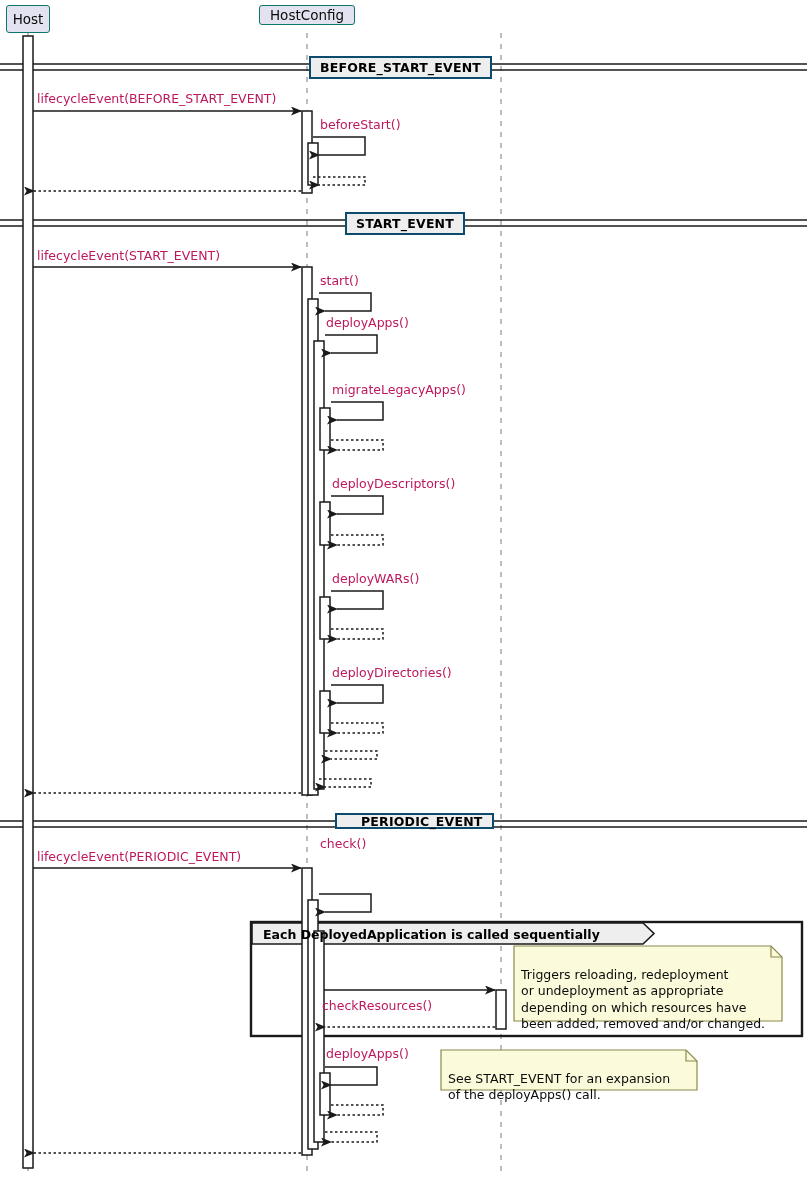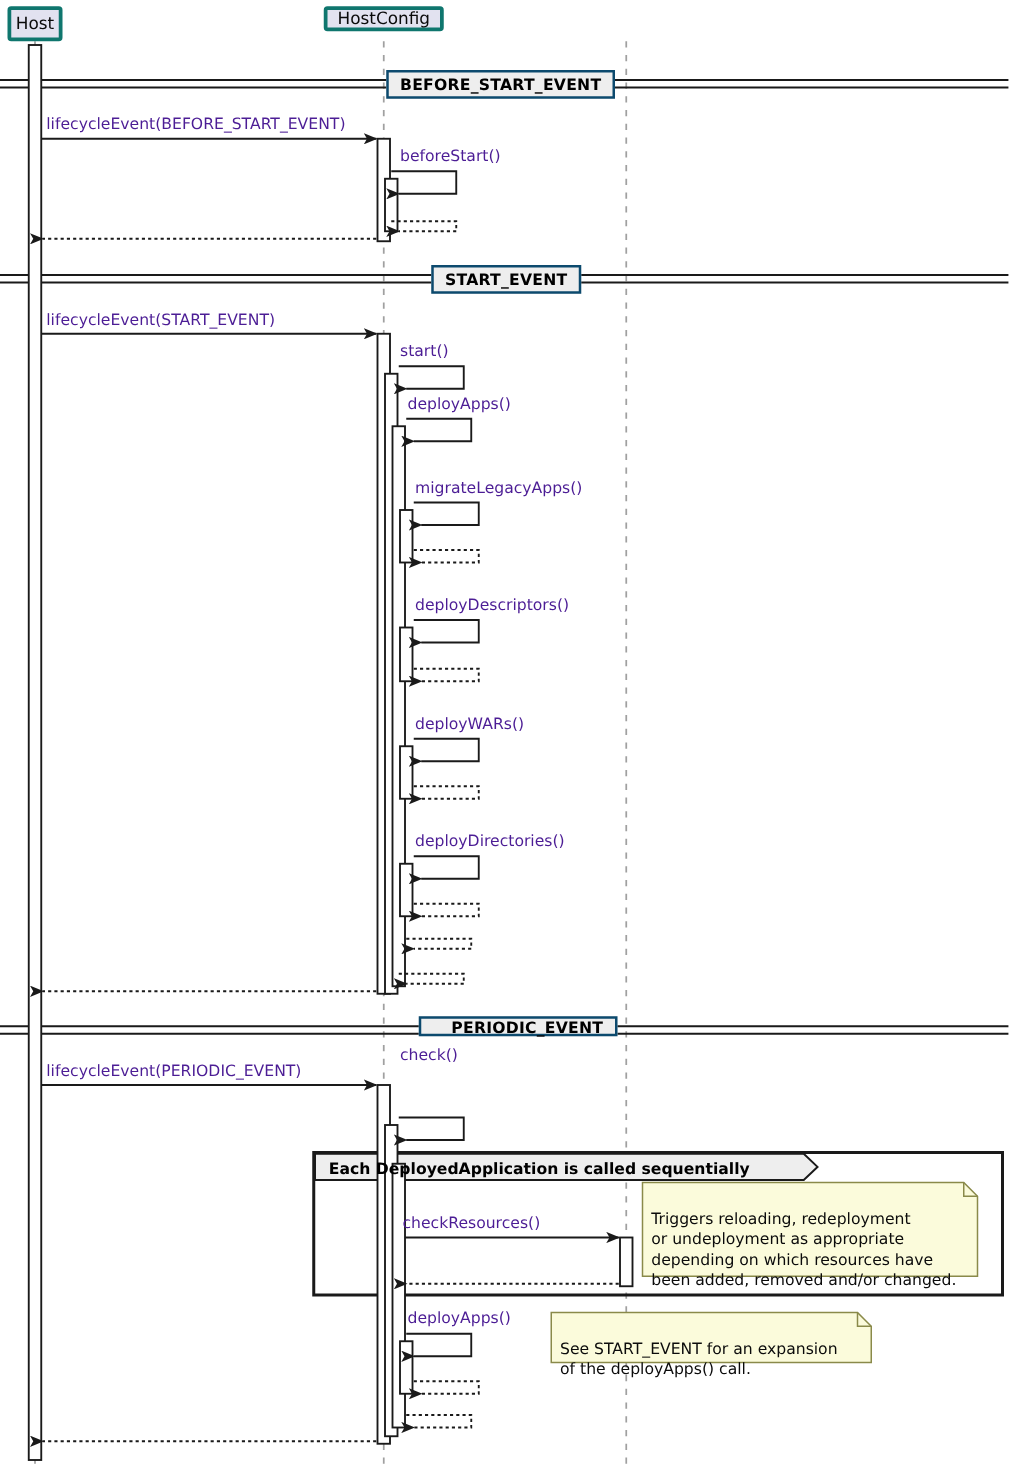--- a/index.html
+++ b/index.html
@@ -19,21 +19,21 @@
   }
   #diagram-svg {
     position: absolute;
     left: 0;
     top: 0;
   }
   .participant-box {
     position: absolute;
     box-sizing: border-box;
     background: #E2E2F0;
-    border: 3px solid #0f766e;
+    border: 1px solid #0f766e;
     border-radius: 3px;
     display: flex;
     align-items: center;
     justify-content: center;
     font-family: "DejaVu Sans", sans-serif;
     font-size: 13.5px;
     color: #0b0b0b;
     white-space: nowrap;
   }
   .divider-label {
@@ -49,21 +49,21 @@
     font-weight: bold;
     color: #000000;
     letter-spacing: 0.2px;
     white-space: nowrap;
     padding: 0 9px;
   }
   .msg-label {
     position: absolute;
     font-family: "DejaVu Sans", sans-serif;
     font-size: 12.5px;
-    color: #4c1d95;
+    color: #be185d;
     white-space: nowrap;
     line-height: 14px;
   }
   .group-title {
     position: absolute;
     box-sizing: border-box;
     font-family: "DejaVu Sans", sans-serif;
     font-size: 12.5px;
     font-weight: bold;
     color: #000000;
@@ -212,21 +212,21 @@
   </div>
   <div class="msg-label" style="left:332px; top:666px;">
     <span>deployDirectories()</span>
   </div>
   <div class="msg-label" style="left:37px; top:850px;">
     <span>lifecycleEvent(PERIODIC_EVENT)</span>
   </div>
   <div class="msg-label" style="left:320px; top:837px;">
     <span>check()</span>
   </div>
-  <div class="msg-label" style="left:322px; top:971px;text-align:center;">
+  <div class="msg-label" style="left:322px; top:999px;text-align:center;">
     <span>checkResources()</span>
   </div>
   <div class="msg-label" style="left:326px; top:1047px;">
     <span>deployApps()</span>
   </div>
 
   <div class="note-text" style="left:521px; top:950px; width:256px;">
     <span>Triggers reloading, redeployment
 or undeployment as appropriate
 depending on which resources have

